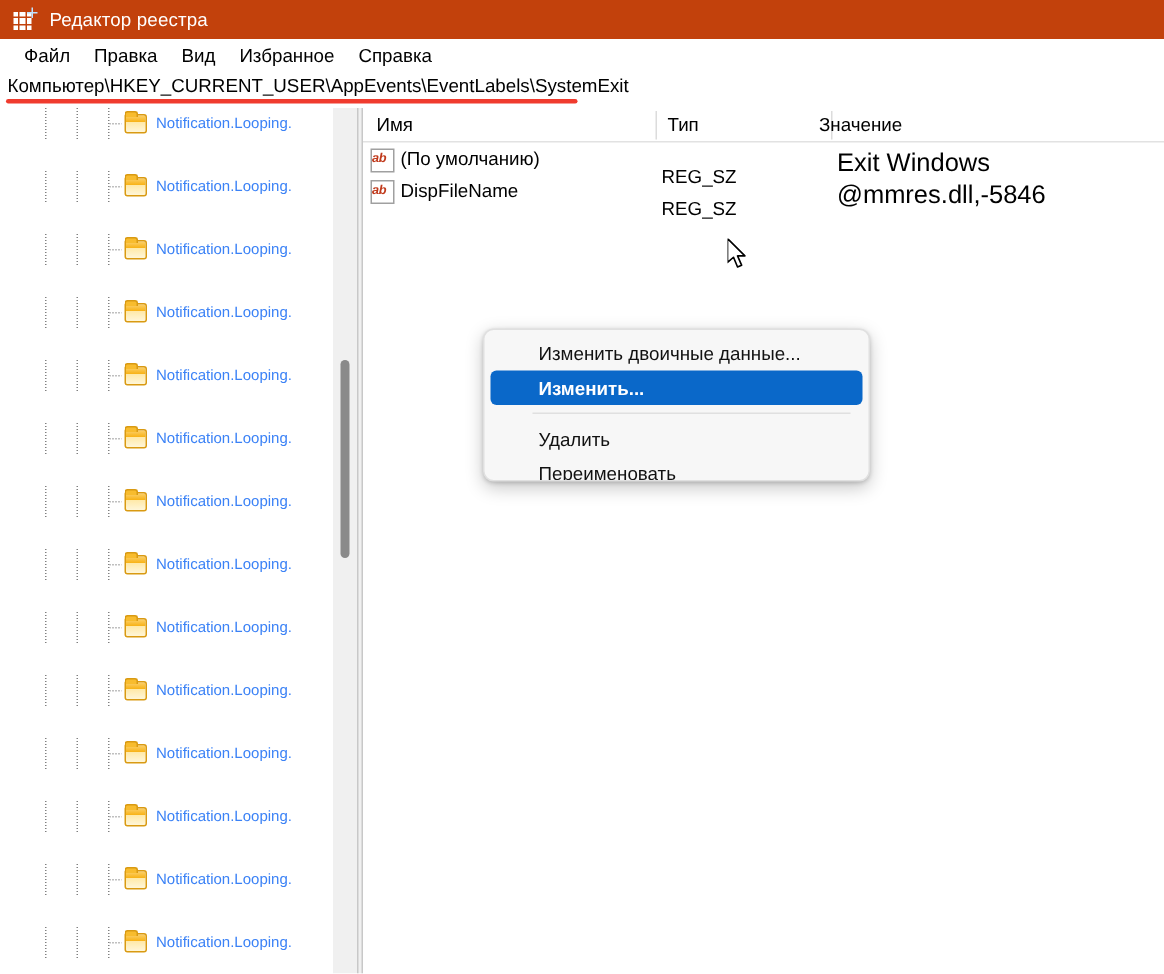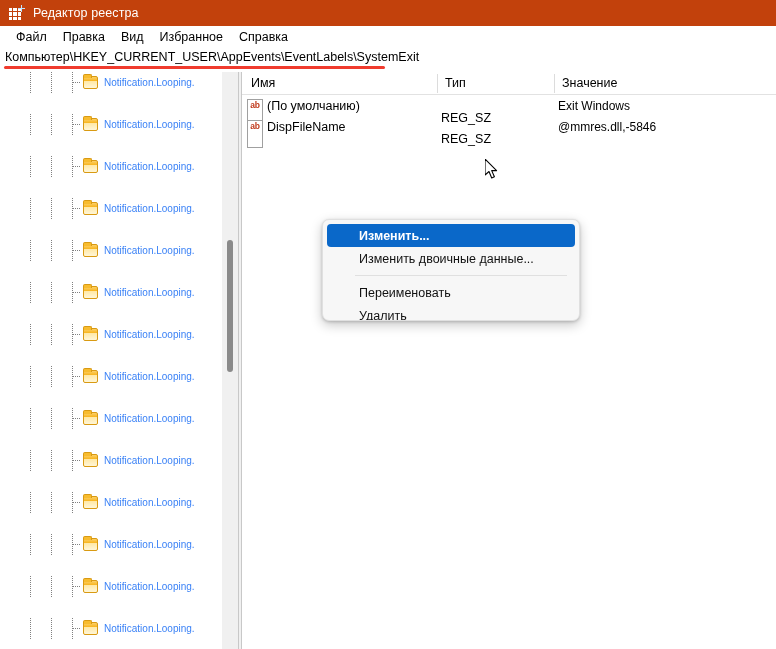--- a/index.html
+++ b/index.html
@@ -180,35 +180,36 @@
     position: absolute; top: 4px;
     font-size: 12.5px; color: #000000;
   }
   .list-row {
     position: absolute; left: 0;
     height: 19px;
     width: 534px;
   }
   .val-icon {
     position: absolute; left: 5px; top: 1px;
-    width: 16px; height: 28px;
+    width: 16px; height: 16px;
     border: 1px solid #a0a0a0;
     background: #ffffff;
     font-size: 8.5px;
     font-weight: bold;
     line-height: 9px;
-    text-align: center;
+    text-align: left;
     font-family: "Liberation Sans", sans-serif;
     overflow: hidden;
+    font-style: italic;
   }
   .val-icon.str { color: #c03a1c; padding-top: 1px; letter-spacing: -0.3px; }
   .val-icon.dw  { color: #1c3fb0; font-size: 6.5px; line-height: 6.5px; padding-top: 1.5px; letter-spacing: -0.3px; }
   .cell-name { position: absolute; left: 25px; top: 1px; font-size: 12.5px; color:#000; }
   .cell-type { position: absolute; left: 199px; top: 1px; font-size: 12.5px; color:#000;margin-top:12px; }
-  .cell-value{ position: absolute; left: 316px; top: 1px; font-size: 12px; color:#000; }
+  .cell-value{ position: absolute; left: 316px; top: 1px; font-size: 17px; color:#000; }
   .list-row.selected .name-sel {
     position: absolute; left: 23px; top: 0px;
     height: 18px;
     background: #0a61c9;
     border: 1px solid #8ab9e8;
     border-radius: 1px;
   }
   .list-row.selected .cell-name { color: #ffffff; left: 25px; }
 
   
@@ -439,42 +440,42 @@
     </div>
 
     <div id="splitter"></div>
 
     <div id="list-pane">
       <div id="list-header">
         <div class="col-title" style="left:9px">Имя</div>
         <div class="col-sep" style="left:195px"></div>
         <div class="col-title" style="left:203px">Тип</div>
         <div class="col-sep" style="left:312px"></div>
-        <div class="col-title" style="left:320px">Значение</div>
+        <div class="col-title" style="left:304px">Значение</div>
       </div>
     <div class="list-row" style="top: 26px;">
           <div class="val-icon str">ab</div>
           <div class="cell-name">(По умолчанию)</div>
           <div class="cell-type">REG_SZ</div>
           <div class="cell-value">Exit Windows</div>
         </div>
         <div class="list-row" style="top: 47px;">
           <div class="val-icon str">ab</div>
           <div class="cell-name">DispFileName</div>
           <div class="cell-type">REG_SZ</div>
           <div class="cell-value">@mmres.dll,-5846</div>
         </div>
       </div>
 
     <div id="ctx-menu">
+        <div class="ctx-item">Изменить двоичные данные...</div>
         <div class="ctx-item highlight">Изменить...</div>
-        <div class="ctx-item">Изменить двоичные данные...</div>
         <div class="ctx-sep"></div>
+        <div class="ctx-item">Удалить</div>
         <div class="ctx-item">Переименовать</div>
-        <div class="ctx-item">Удалить</div>
       </div>
 
     <svg id="cursor" viewBox="0 0 14 21" style="left: 485px; top: 87px;">
       <polygon points="0,0 0,16 4,12.5 6.7,19 9.4,17.8 6.7,11.6 11.6,11.6" fill="#ffffff" stroke="#000000" stroke-width="1.1" stroke-linejoin="round"></polygon>
     </svg>
 
   </div>
 </div>
 
 </body></html>

